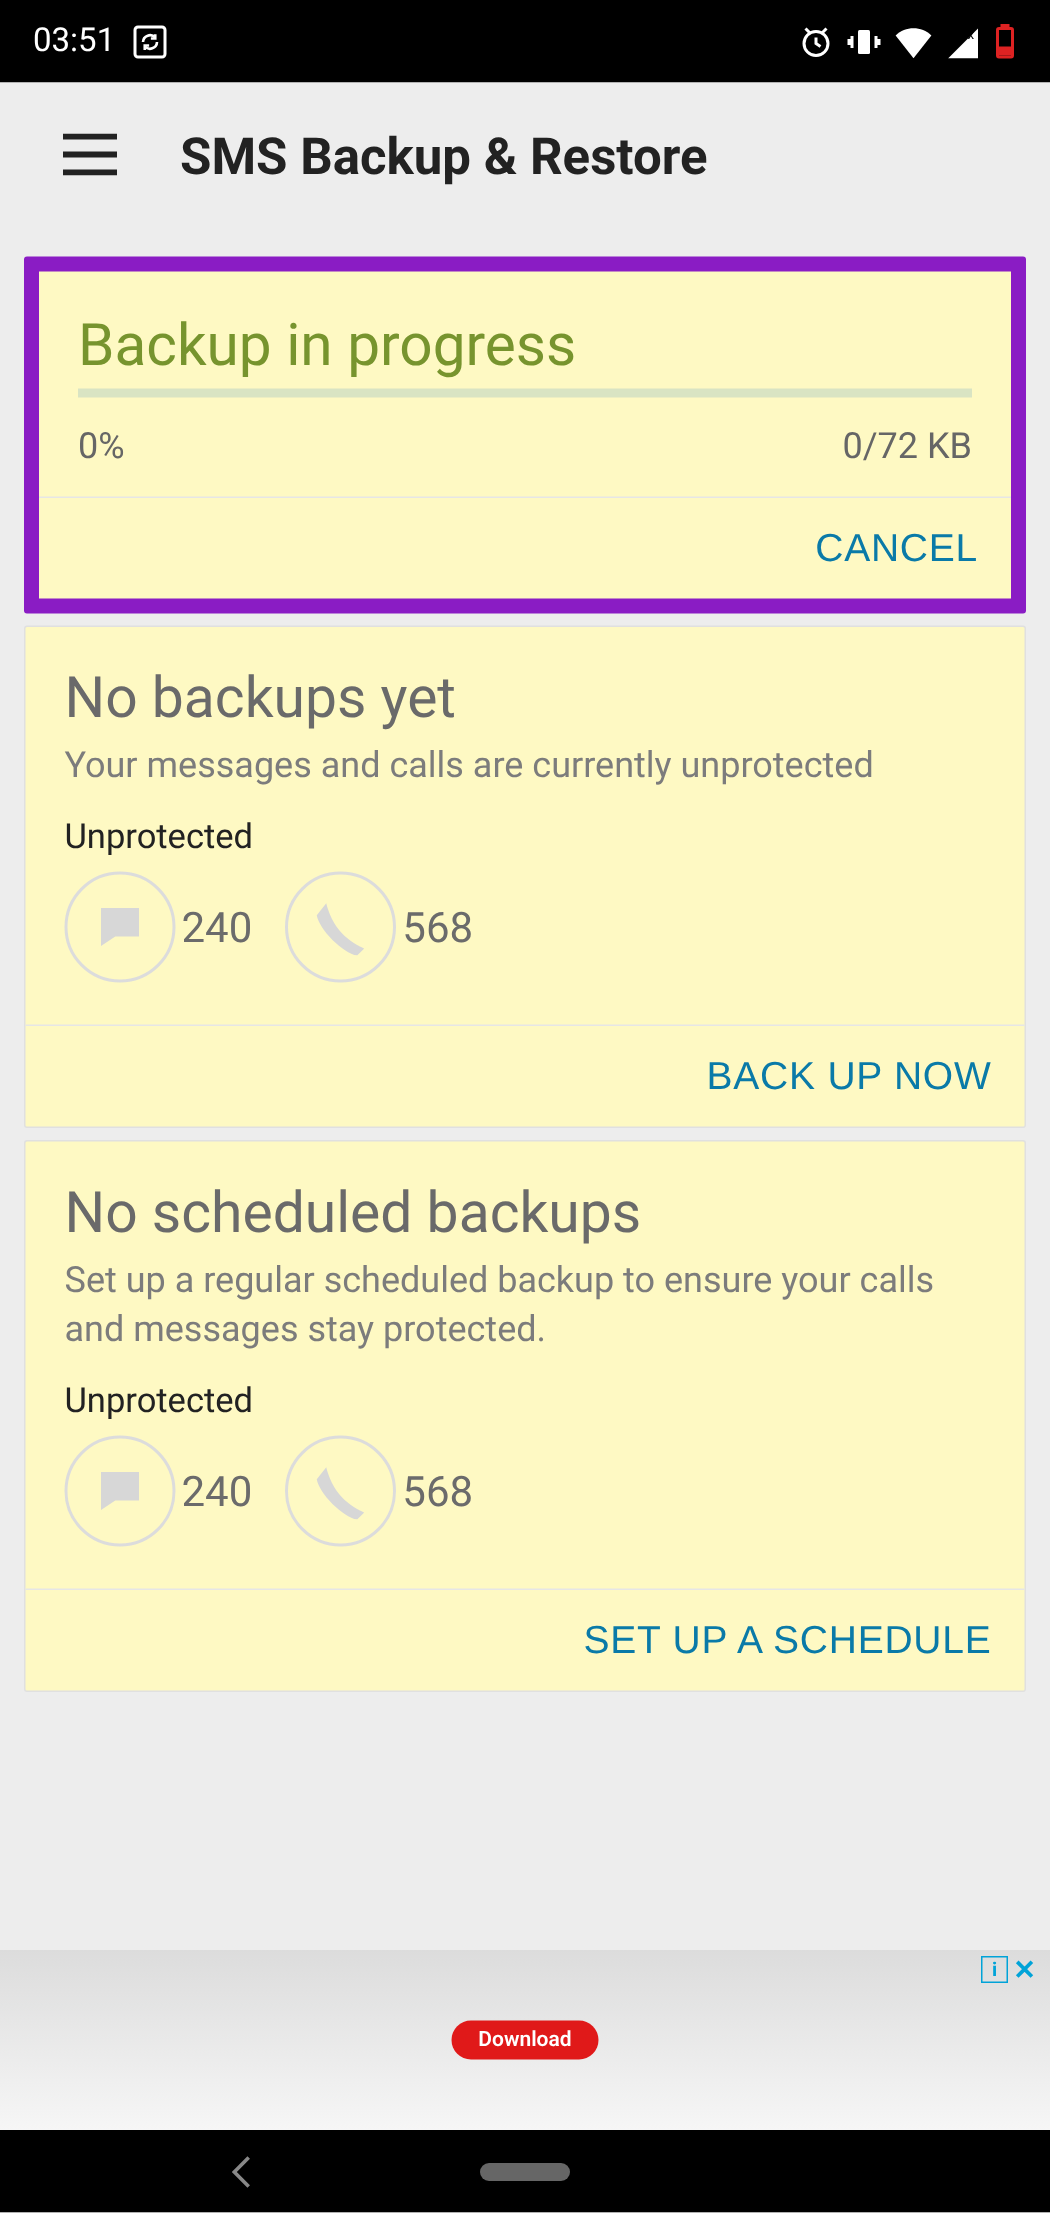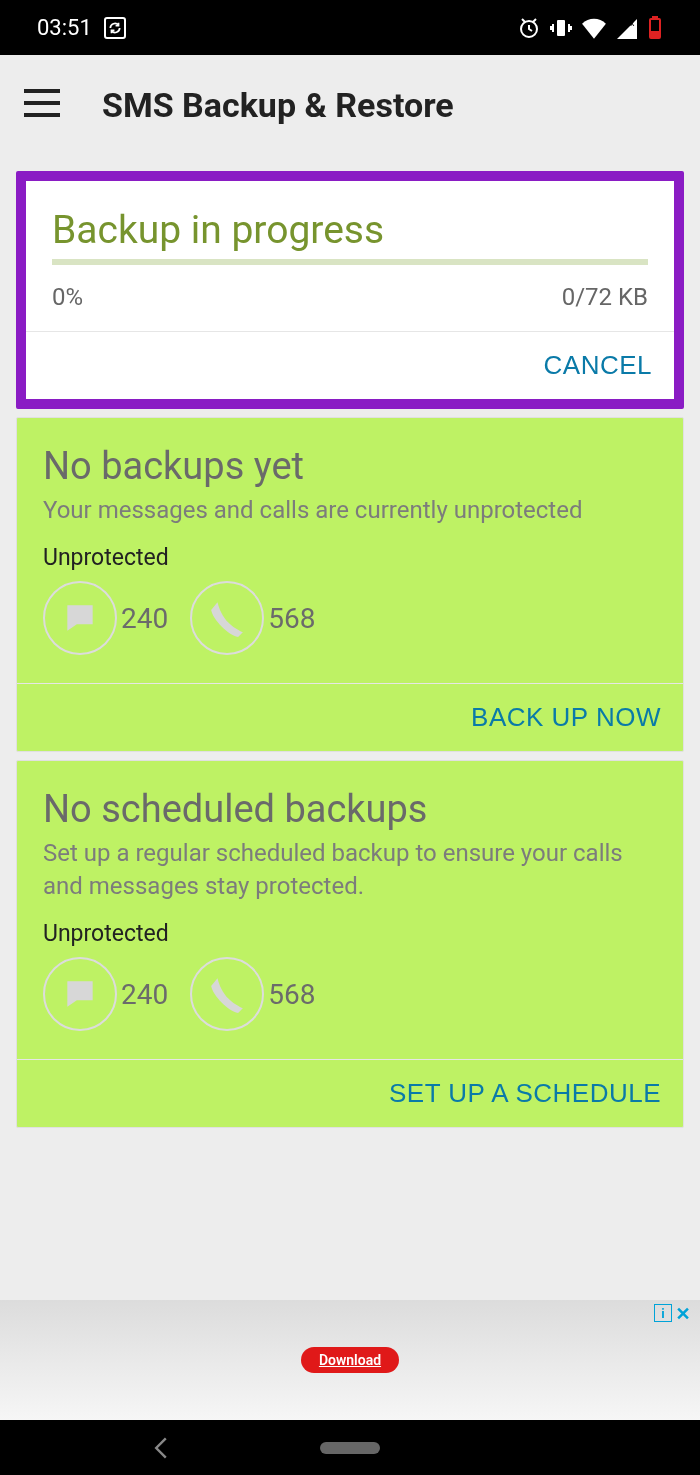--- a/index.html
+++ b/index.html
@@ -11,53 +11,53 @@
     overflow: hidden;
     position: relative;
   }
   .status-bar {
     height: 55px;
     background: #000;
     color: #fff;
     display: flex;
     align-items: center;
     justify-content: space-between;
-    padding: 0 37px;
+    padding: 0 22px;
     font-size: 22px;
   }
   .status-left { display:flex; align-items:center; gap:12px; }
   .status-right { display:flex; align-items:center; gap:8px; }
   .status-right svg { display:block; }
   .app-bar {
     height: 100px;
     background: #ededed;
     display:flex;
     align-items:center;
-    padding: 0 24px;
+    padding: 0 42px;
     gap: 42px;
   }
   .app-title {
     font-size: 34px;
     font-weight: 700;
     color:#222;
   }
   .content {
     padding: 8px;
   }
   .card {
-    background:#bef264;
+    background:#fef9c3;
     border:1px solid #e0e0e0;
     border-radius:2px;
     margin: 8px;
   }
   .highlight-card {
     border: 10px solid #8a1cc4;
     border-radius:2px;
     margin:8px;
-    background:#ffffff;
+    background:#fef9c3;
   }
   .card-inner { padding: 26px 26px 10px 26px; }
   .progress-title { font-size:39px; color:#77942e; font-weight:400; margin-bottom:6px; }
   .sub { font-size:24px; color:#777; margin-bottom:28px; }
   .status-line { font-size:24px; color:#777; margin-bottom:8px; }
   .bar { height:6px; background:#d9e4c3; margin-bottom:18px; }
   .bar-row { display:flex; justify-content:space-between; font-size:24px; color:#666; margin-bottom:10px;}
   .card-actions {
     border-top:1px solid #e6e6e6;
     padding: 18px 22px;
@@ -99,21 +99,20 @@
     color:#ef2b2b;
     letter-spacing:0.5px;
   }
   .ad-pill {
     background:#e01919;
     color:#fff;
     border-radius:20px;
     padding:5px 18px;
     font-size:14px;
     font-weight:600;
-    text-decoration:underline;
   }
   .ad-badges {
     position:absolute;
     top:4px; right:8px;
     display:flex; gap:2px;
     font-size:16px;
     color:#00a3d8;
   }
   .ad-badge {
     width:18px; height:18px;

